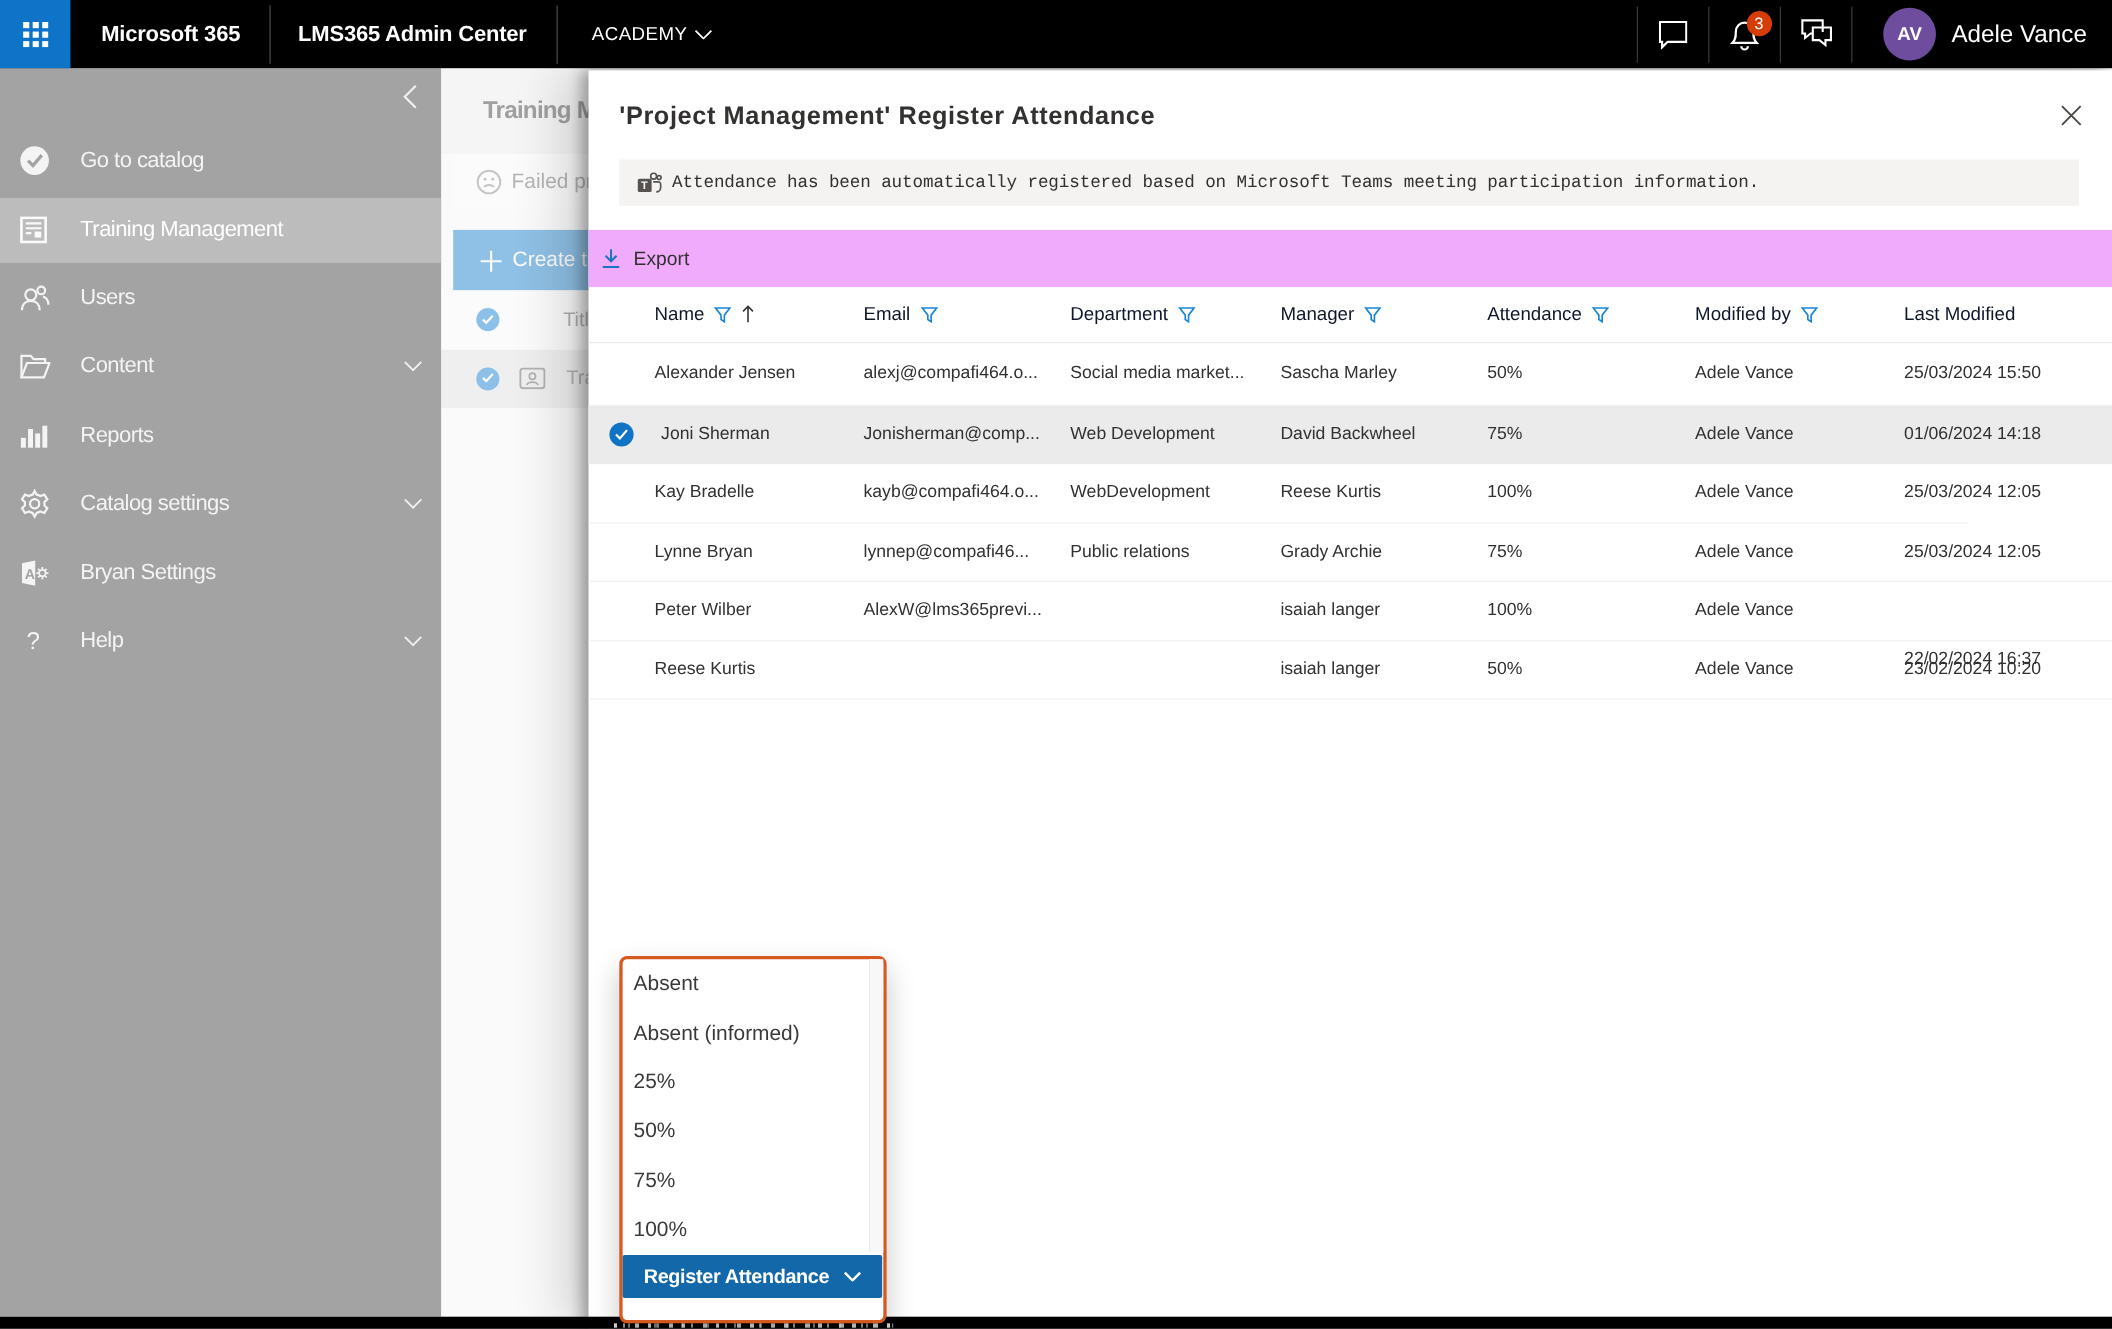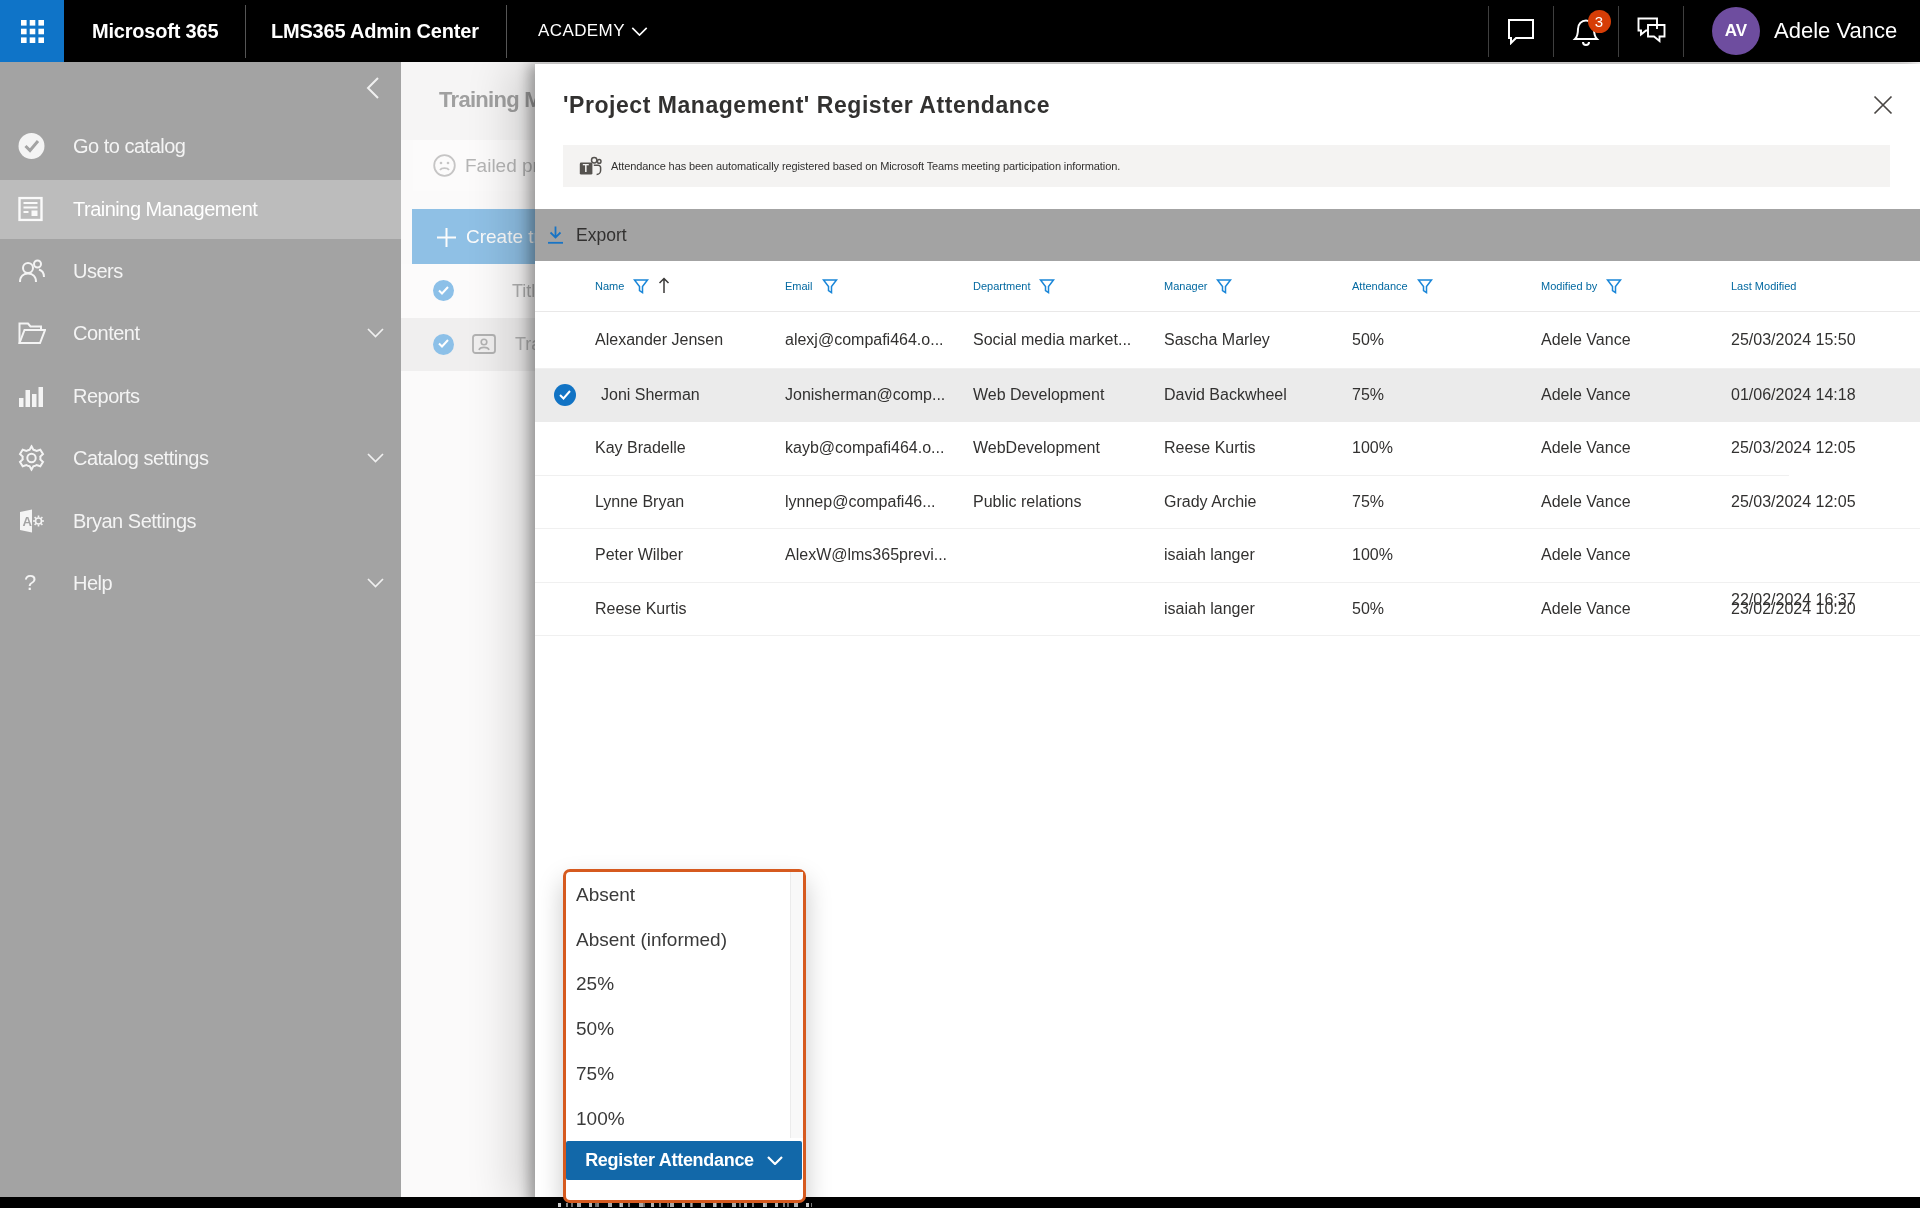--- a/index.html
+++ b/index.html
@@ -22,21 +22,21 @@
   .sbchev { position:absolute; left:367px; top:50%; transform:translateY(-50%); }
 
   
   #content { position:absolute; left:401px; top:62px; width:1519px; height:1135px; background:#fbfafa; z-index:5; }
 
   
   #modal { position:absolute; left:535px; top:64px; width:1385px; height:1144px; background:#fff; z-index:20;
            box-shadow:-6px 0 12px rgba(0,0,0,0.30), -22px 0 44px rgba(0,0,0,0.16); }
 
   
-  .hdr { position:absolute; top:0; font-size:11px; color:#0369a1; display:flex; align-items:center; height:100%;text-align:right; }
+  .hdr { position:absolute; top:0; font-size:17px; color:#0f172a; display:flex; align-items:center; height:100%;text-align:right; }
   .cell { position:absolute; font-size:16px; color:#323130; top:50%; transform:translateY(-50%); white-space:nowrap; }
 
   
   #dropdown { position:absolute; left:563px; top:869px; width:243px; height:334px; background:#fff;
               border:3px solid #d65a1f; border-radius:7px; z-index:50; box-shadow:0 12px 26px rgba(0,0,0,0.22); }
   .ddit { position:absolute; left:10px; height:44.8px; font-size:19px; color:#3a3a3a; display:flex; align-items:center; }
 
   
   #blackbar { position:absolute; left:0; top:1197px; width:1920px; height:11px; background:#000; z-index:40; }
 </style>
@@ -234,24 +234,24 @@
   <div class="abs" style="left:28px; top:81px; width:1327px; height:42px; background:#f4f3f2;">
     <svg class="abs" style="left:16px; top:11px;" width="23" height="20" viewBox="0 0 23 20">
       <g fill="none" stroke="#55524f" stroke-width="1.5">
         <circle cx="15.2" cy="4.2" r="2.7"></circle>
         <circle cx="20.2" cy="5.4" r="1.8"></circle>
         <path d="M14.8 9.3 h4.6 a2.2 2.2 0 0 1 2.2 2.2 v2.9 a4 4 0 0 1 -4 4"></path>
       </g>
       <rect x="0.8" y="6.6" width="12.6" height="12" rx="1.4" fill="#55524f"></rect>
       <text x="3.8" y="16" font-size="10" font-weight="bold" fill="#f4f3f2" font-family="Liberation Sans">T</text>
     </svg>
-    <div class="abs" style="left:48px; top:50%; transform:translateY(-50%); font-size:11px; color:#323130; letter-spacing:-0.1px; white-space:nowrap;">Attendance has been automatically registered based on Microsoft Teams meeting participation information.</div>
-  </div>
-
-  <div class="abs" style="left:0; top:145px; width:1385px; height:52px; background:#a3a3a3;">
+    <div class="abs" style="left:48px; top:50%; transform:translateY(-50%); font-size:16px; color:#323130; letter-spacing:-0.1px; white-space:nowrap;font-family:Liberation Mono, monospace;">Attendance has been automatically registered based on Microsoft Teams meeting participation information.</div>
+  </div>
+
+  <div class="abs" style="left:0; top:145px; width:1385px; height:52px; background:#f0abfc;">
     <svg class="abs" style="left:12px; top:17px;" width="17" height="18" viewBox="0 0 17 18">
       <path d="M8.5 0.5 V11 M3.5 6.5 L8.5 11.5 L13.5 6.5" fill="none" stroke="#1874c5" stroke-width="1.8"></path>
       <path d="M1 16.8 H16" stroke="#1874c5" stroke-width="1.8"></path>
     </svg>
     <div class="abs" style="left:41px; top:50%; transform:translateY(-50%); font-size:17.5px; color:#323130;">Export</div>
   </div>
 
   <div class="abs" style="left:0; top:197px; width:1385px; height:50.5px; border-bottom:1px solid #e9e8e8;">
     <div class="hdr" style="left:60px;">Name
       <svg style="margin-left:9px;" width="16" height="16" viewBox="0 0 16 16">

